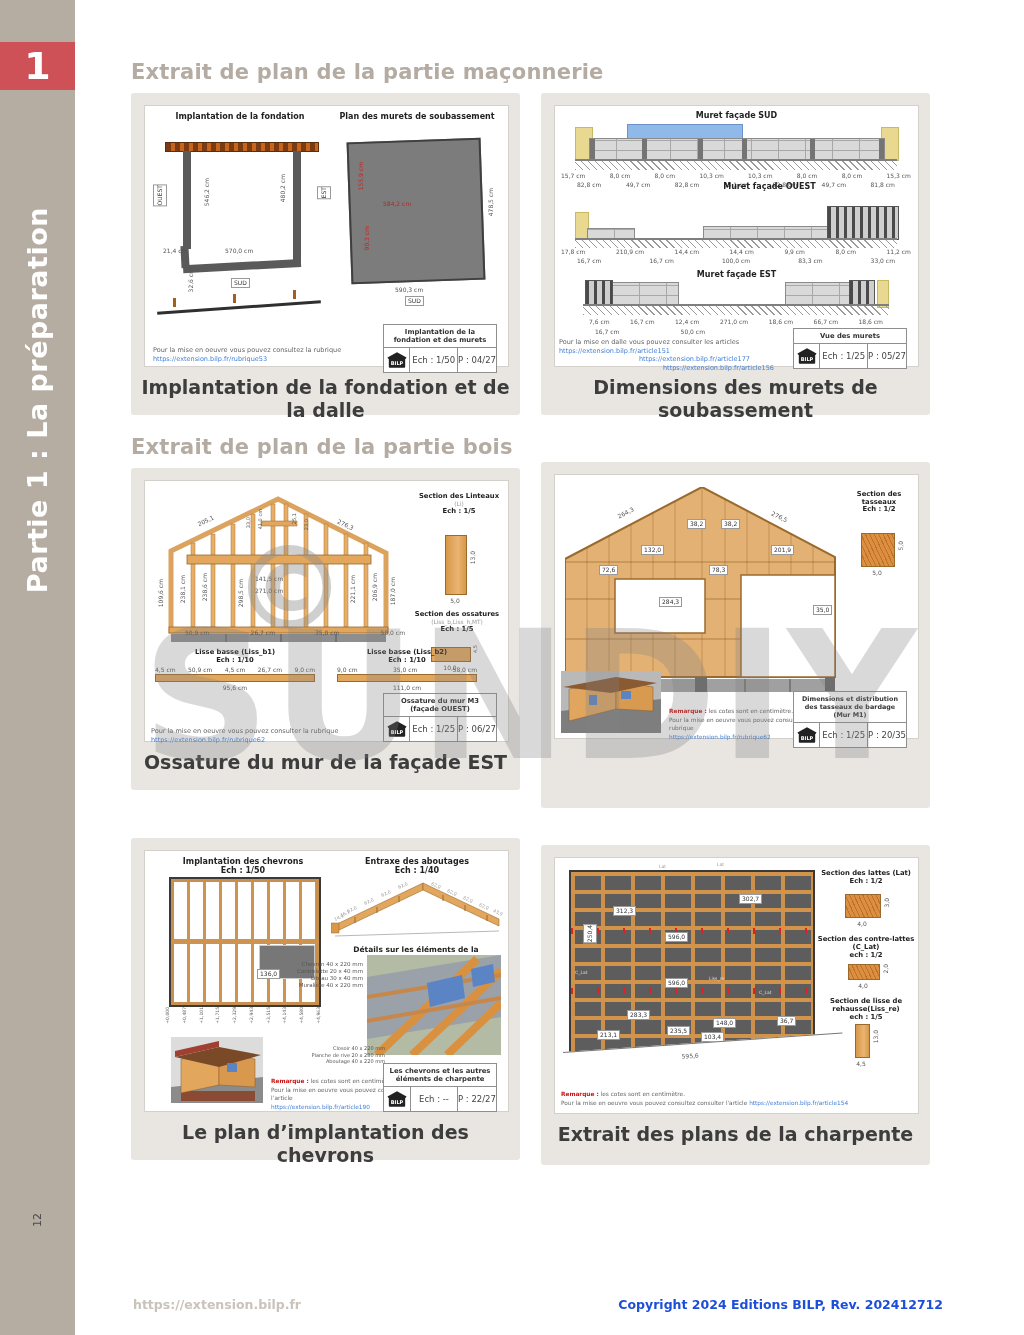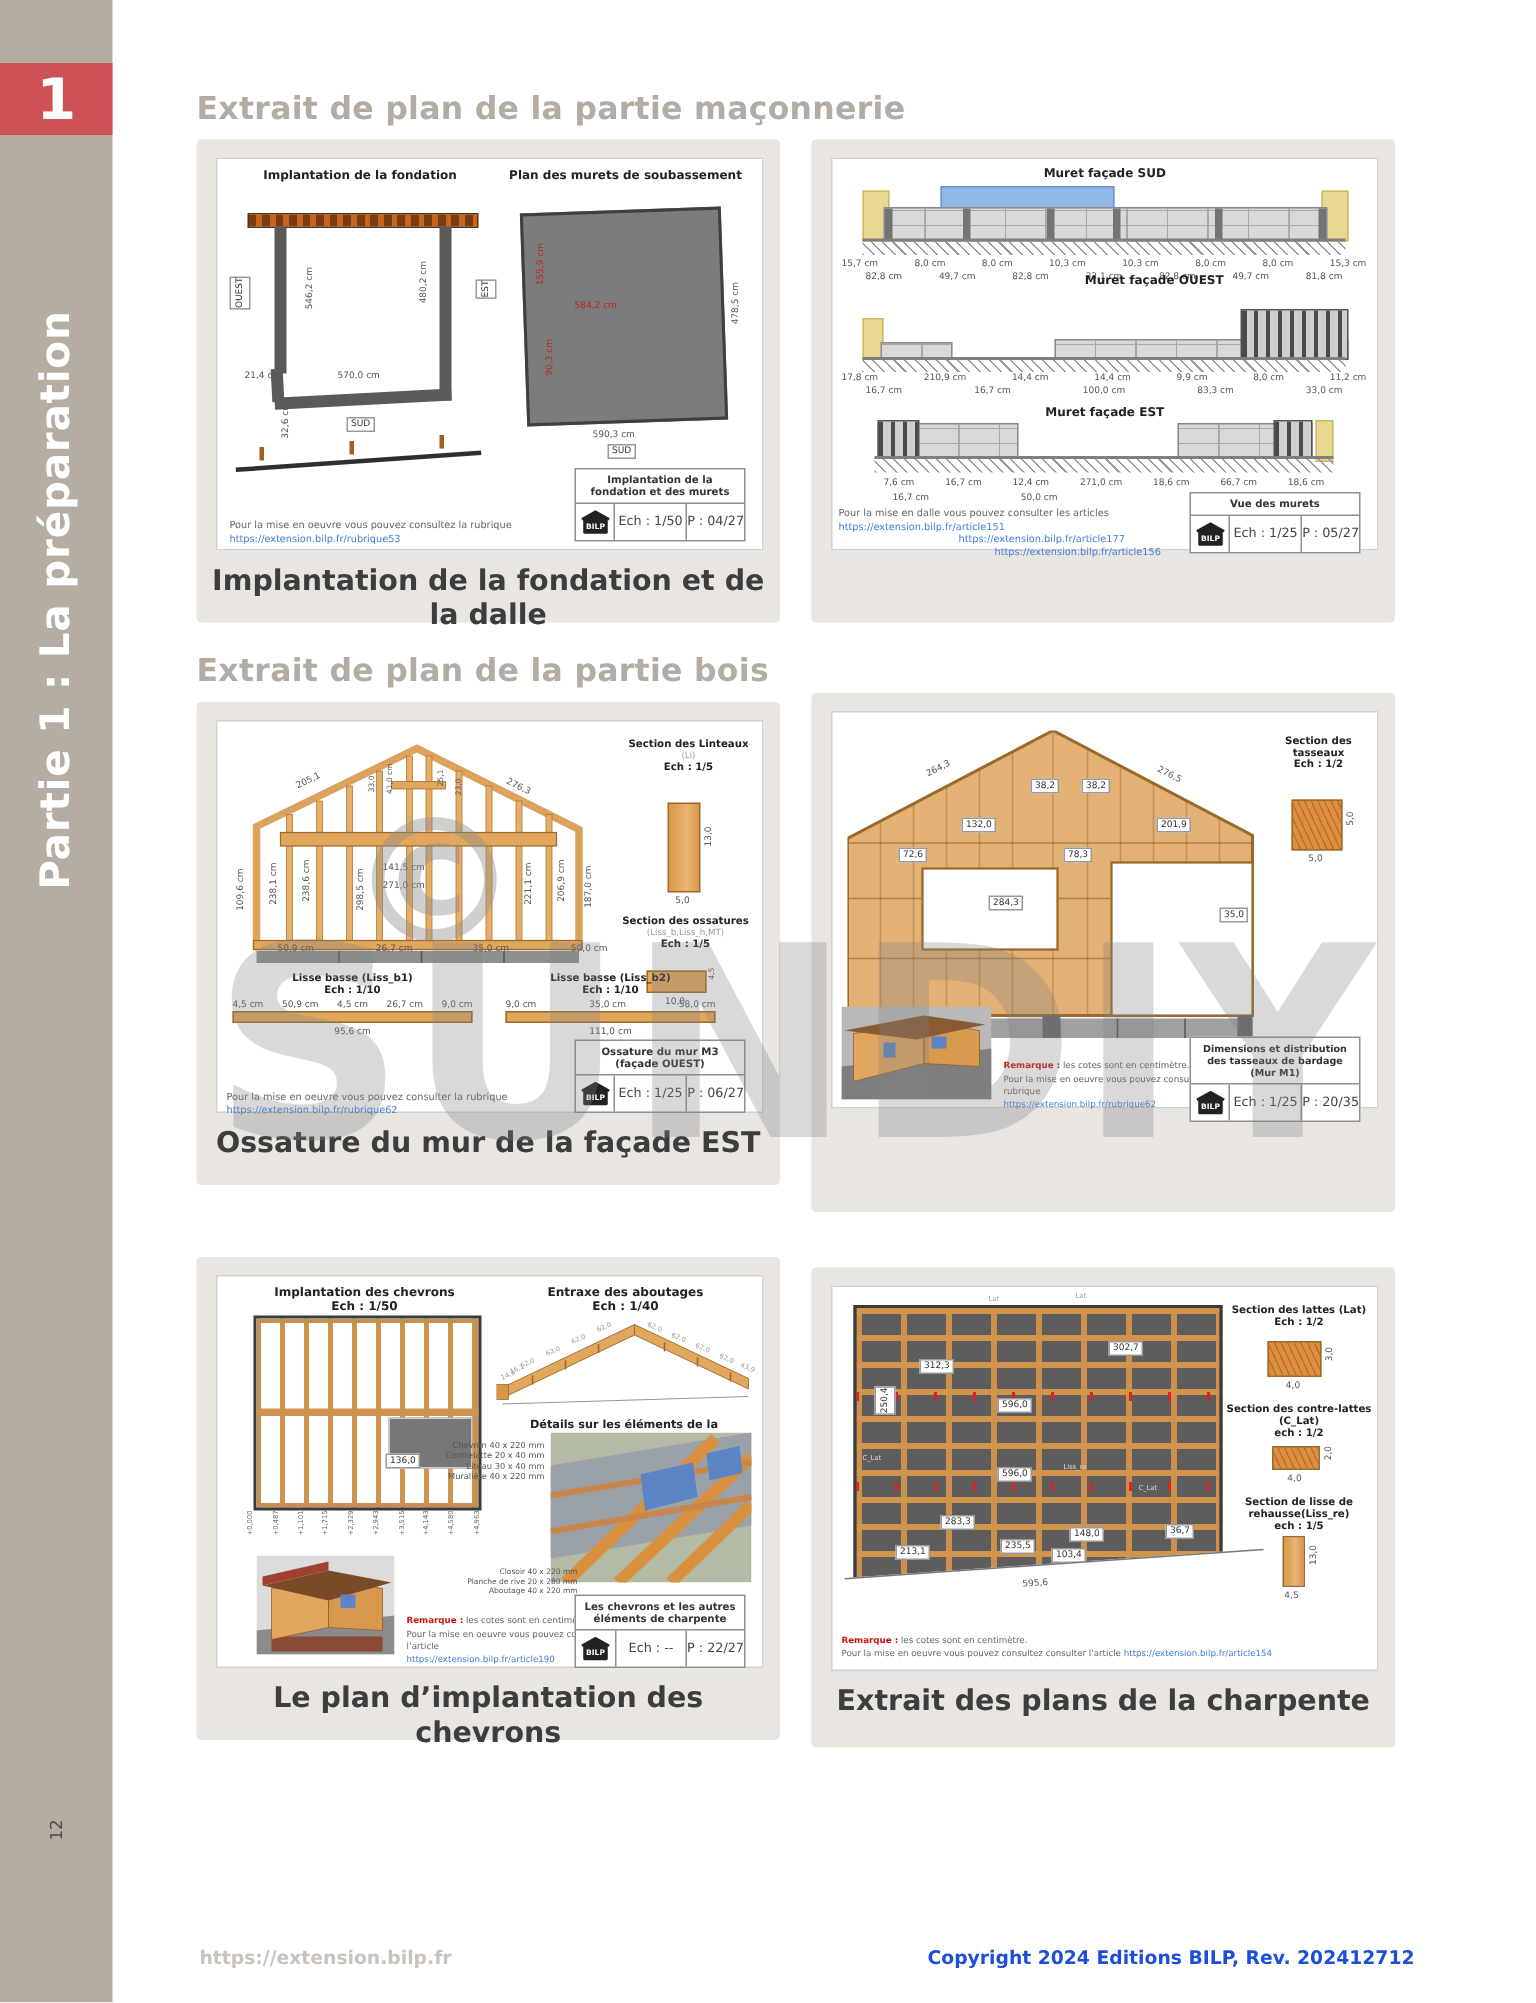--- a/index.html
+++ b/index.html
@@ -112,21 +112,21 @@
         <span class="abs dim dimr vtext" style="left:26px;top:34px">155,9 cm</span>
         <span class="abs dim dimr vtext" style="left:32px;top:98px">90,3 cm</span>
         <span class="abs dim vtext" style="left:156px;top:60px">478,5 cm</span>
         <span class="abs dim" style="left:64px;top:158px">590,3 cm</span>
         <span class="abs tag" style="left:74px;top:168px">SUD</span>
       </div>
       <div class="abs note" style="left:8px;top:240px;width:300px">
         <span>Pour la mise en oeuvre vous pouvez consultez la rubrique</span>
         <a class="link">https://extension.bilp.fr/rubrique53</a>
       </div>
-      <div class="abs sbox" style="left:238px;top:206px">
+      <div class="abs sbox" style="left:238px;top:218px">
         <div class="sbt">Implantation de la fondation et des murets</div>
         <div class="sbr">
           <span class="sblogo">
             <svg width="20" height="17" viewBox="0 0 22 18">
                 <path d="M2 6 L11 1 L20 6 L20 16 Q20 17 19 17 L3 17 Q2 17 2 16 Z" fill="#222"></path>
                 <path d="M1 6.5 L11 1 L21 6.5" stroke="#222" stroke-width="2" fill="none"></path>
                 <text x="11" y="13.5" font-size="5.5" fill="#fff" text-anchor="middle" font-weight="bold">BILP</text>
               </svg>
           </span>
           <span class="sbech">Ech : 1/50</span>
@@ -232,20 +232,21 @@
                 <path d="M2 6 L11 1 L20 6 L20 16 Q20 17 19 17 L3 17 Q2 17 2 16 Z" fill="#222"></path>
                 <path d="M1 6.5 L11 1 L21 6.5" stroke="#222" stroke-width="2" fill="none"></path>
                 <text x="11" y="13.5" font-size="5.5" fill="#fff" text-anchor="middle" font-weight="bold">BILP</text>
               </svg>
           </span>
           <span class="sbech">Ech : 1/25</span>
           <span class="sbpg">P : 05/27</span>
         </div>
       </div>
     </div>
+    <div class="abs caption" style="top:283px">Dimensions des murets de soubassement</div>
   </div>
 
   <div class="abs panel" style="left:131px;top:468px;width:389px;height:322px">
     <div class="abs inner" style="left:13px;top:12px;width:363px;height:260px">
       <svg class="abs" style="left:6px;top:10px" width="258" height="152" viewBox="0 0 258 152">
         <polygon points="20,60 127,8 235,62 235,140 20,140" fill="#ffffff" stroke="#dca35f" stroke-width="5"></polygon>
         <rect x="40" y="52" width="4" height="84" fill="#e8ae67" stroke="#a9742f" stroke-width="0.5"></rect>
         <rect x="60" y="43" width="4" height="93" fill="#e8ae67" stroke="#a9742f" stroke-width="0.5"></rect>
         <rect x="80" y="33" width="4" height="103" fill="#e8ae67" stroke="#a9742f" stroke-width="0.5"></rect>
         <rect x="100" y="23" width="4" height="113" fill="#e8ae67" stroke="#a9742f" stroke-width="0.5"></rect>

